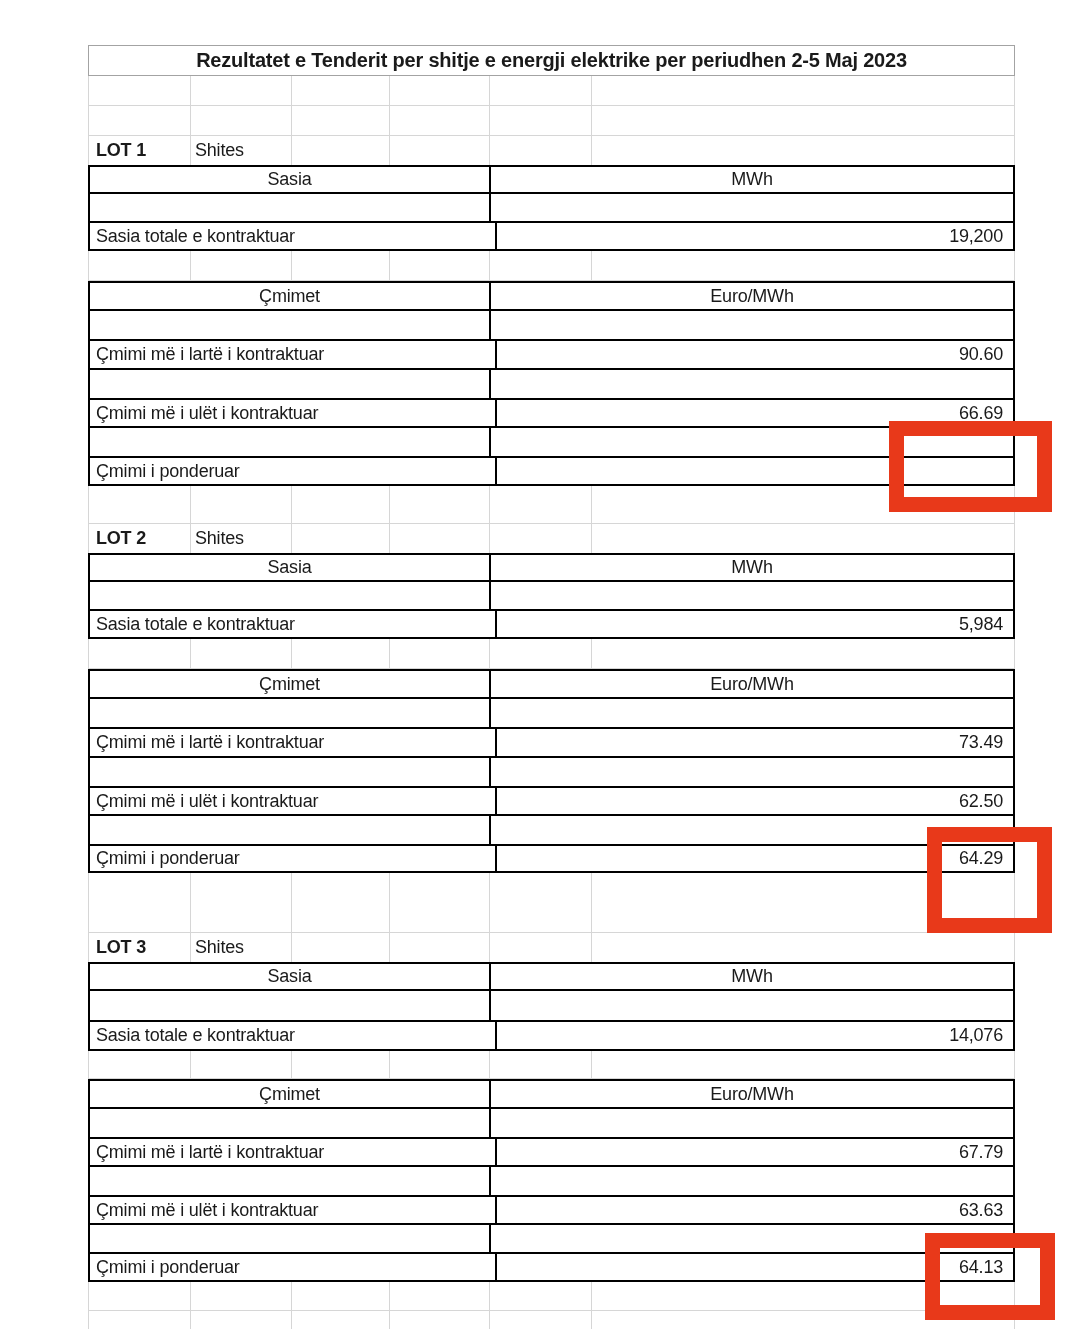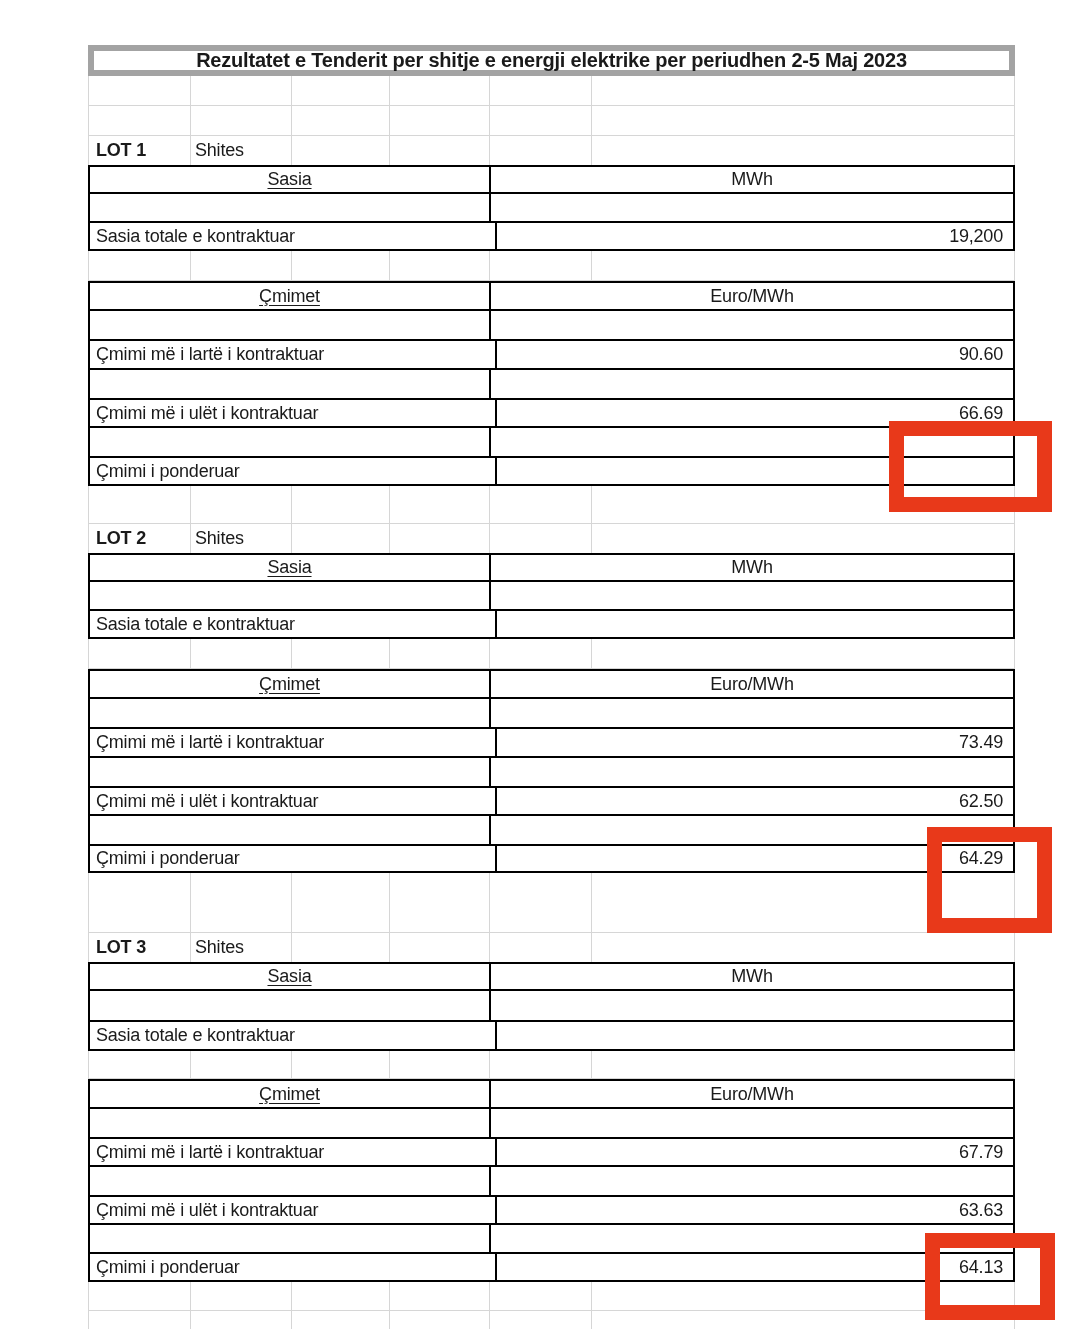--- a/index.html
+++ b/index.html
@@ -12,33 +12,33 @@
      background-image:
        linear-gradient(#d6d6d6,#d6d6d6),linear-gradient(#d6d6d6,#d6d6d6),
        linear-gradient(#d6d6d6,#d6d6d6),linear-gradient(#d6d6d6,#d6d6d6),
        linear-gradient(#d6d6d6,#d6d6d6),linear-gradient(#d6d6d6,#d6d6d6),
        linear-gradient(#d6d6d6,#d6d6d6);
      background-repeat:no-repeat;background-size:1px 100%;
      background-position:0 0,102px 0,203px 0,301px 0,401px 0,503px 0,926px 0;}
   .nb{border-bottom:none;}
   
   .title{position:absolute;left:88px;top:45px;width:927px;height:31px;box-sizing:border-box;
-         border:6px solid #a3a3a3;display:flex;align-items:center;justify-content:center;
+         border:1px solid #a3a3a3;display:flex;align-items:center;justify-content:center;
          font-size:20px;font-weight:bold;letter-spacing:-0.2px;}
   
   .tbl{position:absolute;left:88px;width:927px;box-sizing:border-box;border:2px solid #000;background:#fff;}
   .trow{display:flex;border-bottom:2px solid #000;box-sizing:content-box;}
   .trow.last{border-bottom:none;gap:24px;}
   .lc{width:399px;border-right:2px solid #000;display:flex;align-items:center;}
   .rc{flex:1;display:flex;align-items:center;}
   .ctr{justify-content:center;}
   .lab{padding-left:6px;}
   .num{justify-content:flex-end;padding-right:10px;padding-left:36px;}
   .cell-txt{font-size:18px;letter-spacing:-0.2px;}
-  .u{text-decoration:underline;text-underline-offset:3px;}
+  .u{text-underline-offset:3px;}
   
   .lotname{position:absolute;left:8px;top:0;height:100%;display:flex;align-items:center;
            font-size:18px;font-weight:bold;letter-spacing:-0.2px;}
   .seller{position:absolute;left:107px;top:0;height:100%;display:flex;align-items:center;
           font-size:18px;letter-spacing:-0.2px;}
   
   .hl{position:absolute;box-sizing:border-box;border:15px solid #e8391a;background:transparent;z-index:5;}
 </style>
 </head>
 <body>
@@ -141,20 +141,23 @@
         </div>
     </div>
     <div class="trow" style="height:27px">
         <div class="lc"></div>
         <div class="rc"></div>
       </div>
     <div class="trow last" style="height:26px">
       <div class="lc lab">
           <span class="cell-txt">Sasia totale e kontraktuar</span>
         </div>
+      <div class="rc num">
+          <span class="cell-txt">5,984</span>
+        </div>
     </div>
   </div>
 
   <div class="row g" style="top:639px;height:30px"></div>
 
   <div class="tbl" style="top:669px">
     <div class="trow" style="height:26px">
       <div class="lc ctr">
           <span class="cell-txt u">Çmimet</span>
         </div>
@@ -217,20 +220,23 @@
         </div>
     </div>
     <div class="trow" style="height:29px">
         <div class="lc"></div>
         <div class="rc"></div>
       </div>
     <div class="trow last" style="height:27px">
       <div class="lc lab">
           <span class="cell-txt">Sasia totale e kontraktuar</span>
         </div>
+      <div class="rc num">
+          <span class="cell-txt">14,076</span>
+        </div>
     </div>
   </div>
 
   <div class="row g" style="top:1051px;height:28px"></div>
 
   <div class="tbl" style="top:1079px">
     <div class="trow" style="height:26px">
       <div class="lc ctr">
           <span class="cell-txt u">Çmimet</span>
         </div>

